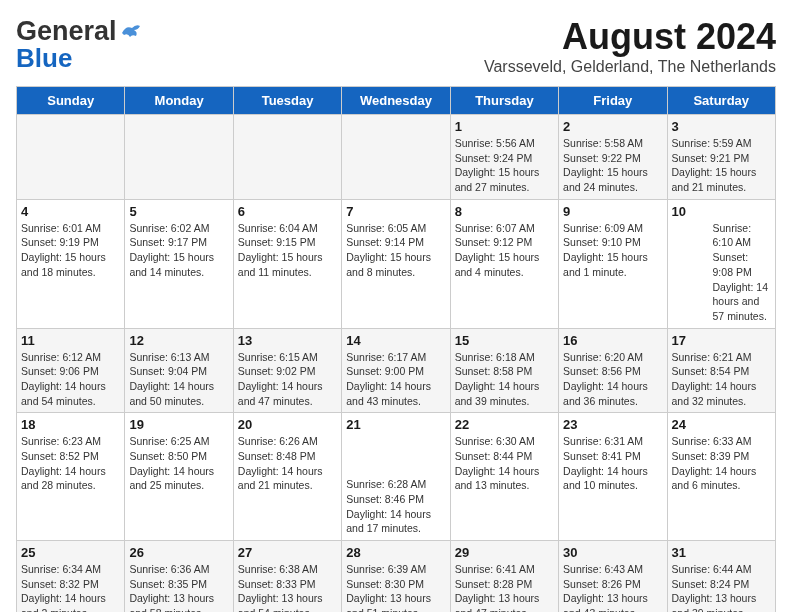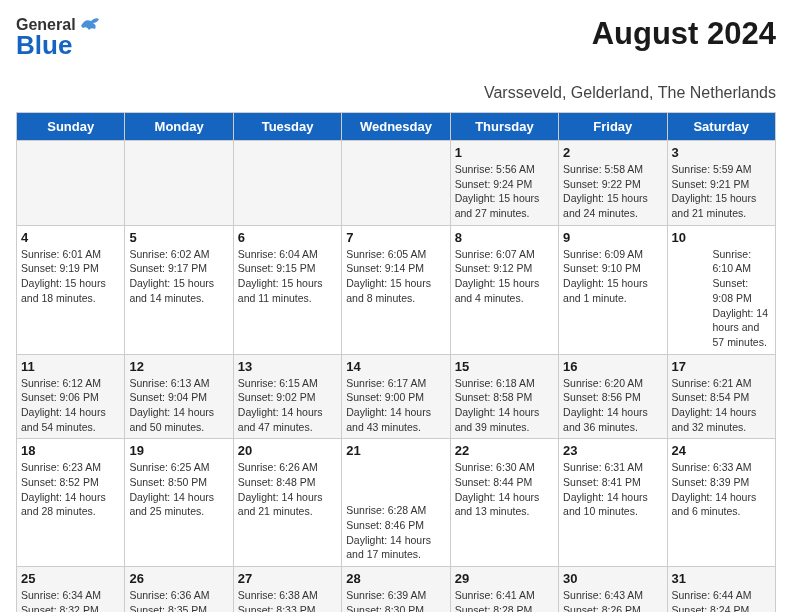--- a/index.html
+++ b/index.html
@@ -18,28 +18,27 @@
     }
     .logo {
       display: flex;
       flex-direction: column;
       align-items: flex-start;
     }
     .title-block {
       text-align: right;
     }
     .main-title {
-      font-size: 31px;
+      font-size: 36px;
       font-weight: bold;
       color: #1a1a1a;
     }
     .subtitle {
       font-size: 16px;
       color: #444;
-      margin-top: 32px;
     }
     table {
       width: 100%;
       border-collapse: collapse;
       font-size: 11px;
     }
     thead tr th {
       background-color: #1565c0;
       color: #fff;
       padding: 6px 4px;
@@ -76,21 +75,21 @@
     .empty-cell {
       height: 80px;
     }
   </style>
 </head>
 <body>
 
 <div class="header">
   <div class="logo">
     <div style="display:flex;align-items:center;">
-      <span style="font-size:16px;font-weight:bold;color:#333;">General</span>
+      <span style="font-size:27px;font-weight:bold;color:#333;">General</span>
       <svg width="22" height="18" viewBox="0 0 22 18" style="margin-left:3px;">
         <path d="M2,10 Q6,2 12,5 Q16,1 20,3 Q18,7 14,7 Q18,9 16,13 Q12,11 10,14 Q8,10 4,12 Z" fill="#4a90d9"></path>
       </svg>
     </div>
     <span style="font-size:26px;font-weight:bold;color:#1565c0;margin-top:-4px;">Blue</span>
   </div>
   <div class="title-block">
     <div class="main-title">August 2024</div>
     <div class="subtitle">Varsseveld, Gelderland, The Netherlands</div>
   </div>

